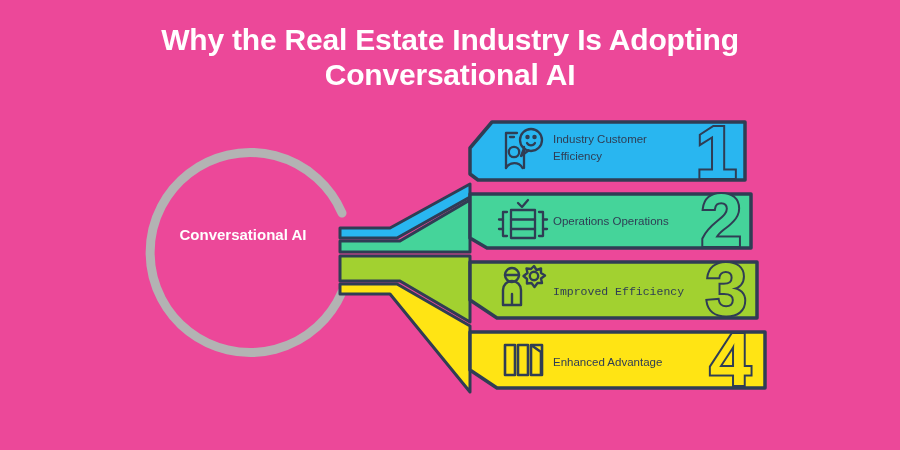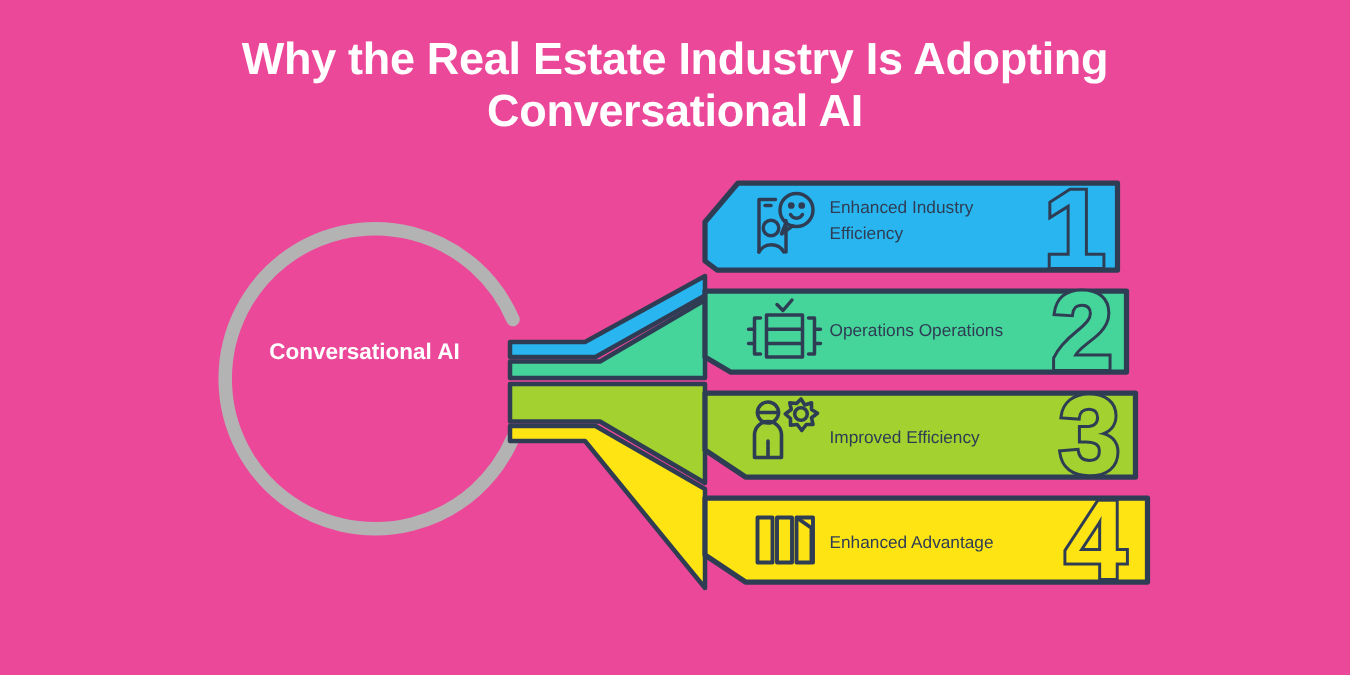--- a/index.html
+++ b/index.html
@@ -73,21 +73,21 @@
     color: #2f3d54;
     font-size: 11.5px;
     line-height: 1.45;
     font-weight: normal;
   }
   .banner-label .bl {
     display: block;
   }
   #label-1 { top: 131px; }
   #label-2 { top: 213px; }
-  #label-3 { top: 284px; }
+  #label-3 { top: 284px; font-family: Liberation Mono, monospace; }
   #label-4 { top: 354px; }
 </style>
 </head>
 <body>
 
 <div id="stage">
 
   <div id="title">
     <span class="line">Why the Real Estate Industry Is Adopting</span>
     <span class="line">Conversational AI</span>
@@ -209,21 +209,21 @@
         <path d="M 527 143 A 4.5 4.5 0 0 0 535 143"></path>
       </g>
     </g>
   </svg>
 
   <div id="circle-label">
     <span class="cl">Conversational AI</span>
   </div>
 
   <div class="banner-label" id="label-1">
-    <span class="bl">Enhanced Industry</span>
+    <span class="bl">Industry Customer</span>
     <span class="bl">Efficiency</span>
   </div>
   <div class="banner-label" id="label-2">
     <span class="bl">Operations Operations</span>
   </div>
   <div class="banner-label" id="label-3">
     <span class="bl">Improved Efficiency</span>
   </div>
   <div class="banner-label" id="label-4">
     <span class="bl">Enhanced Advantage</span>

